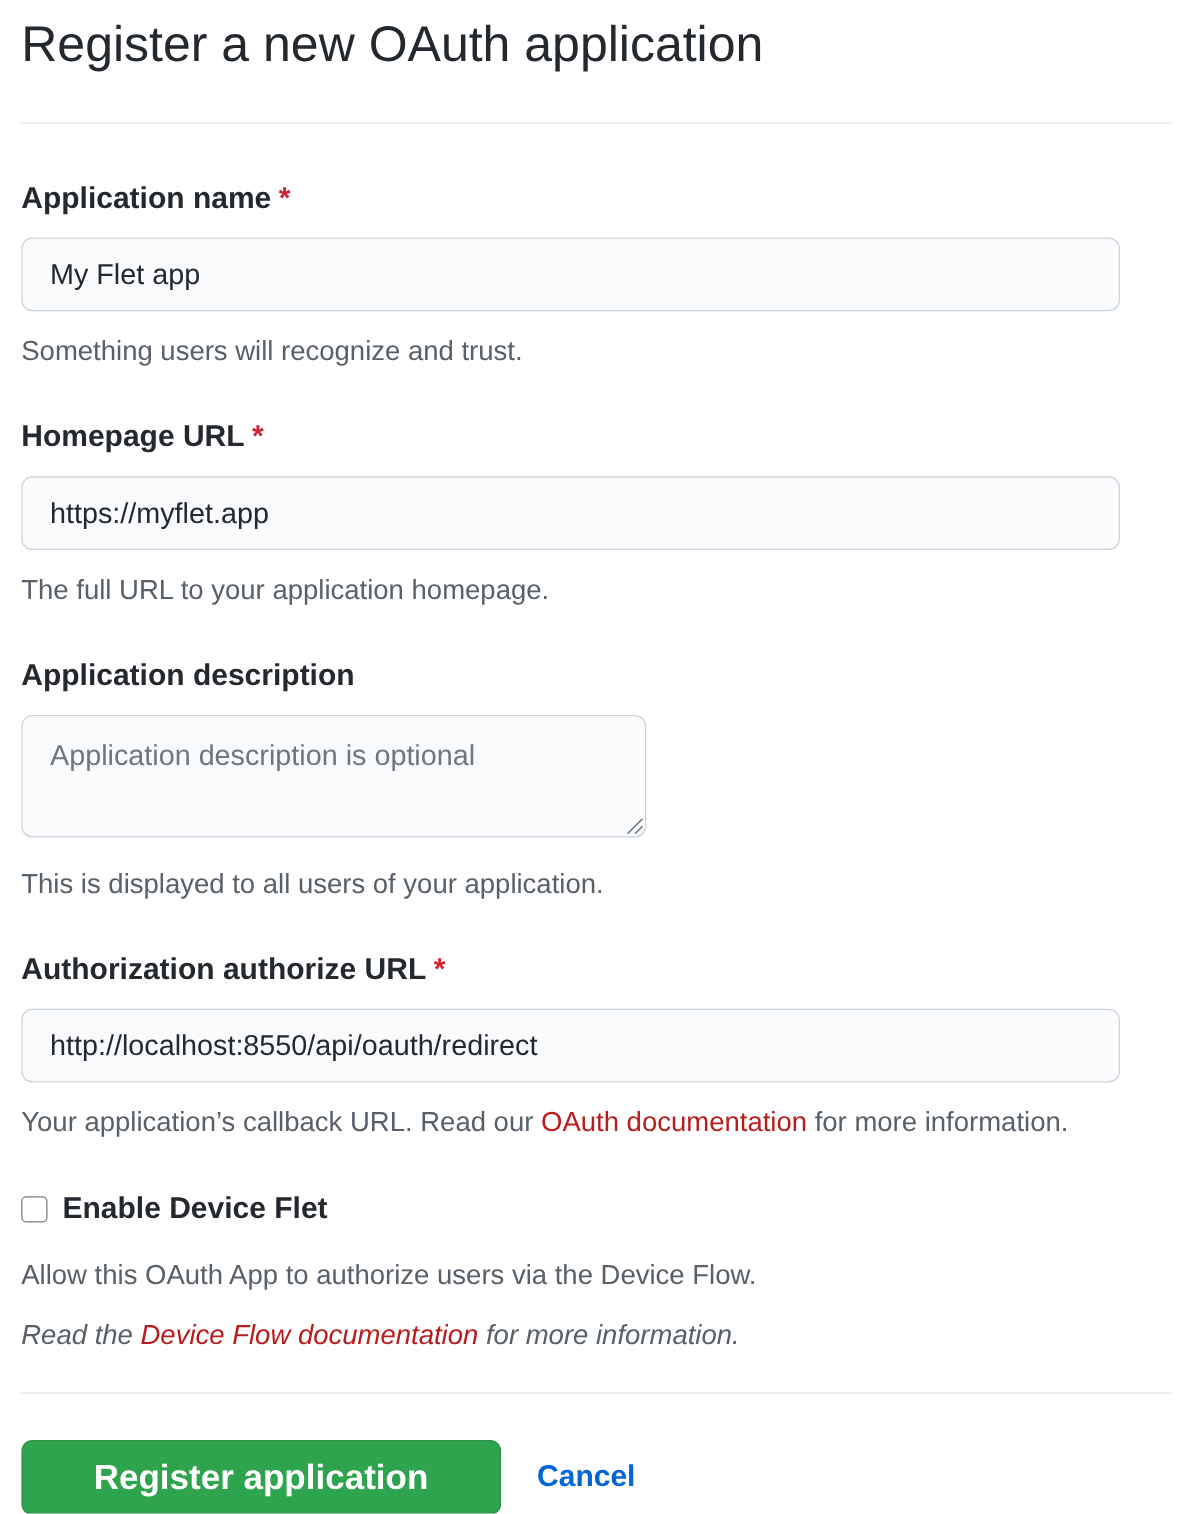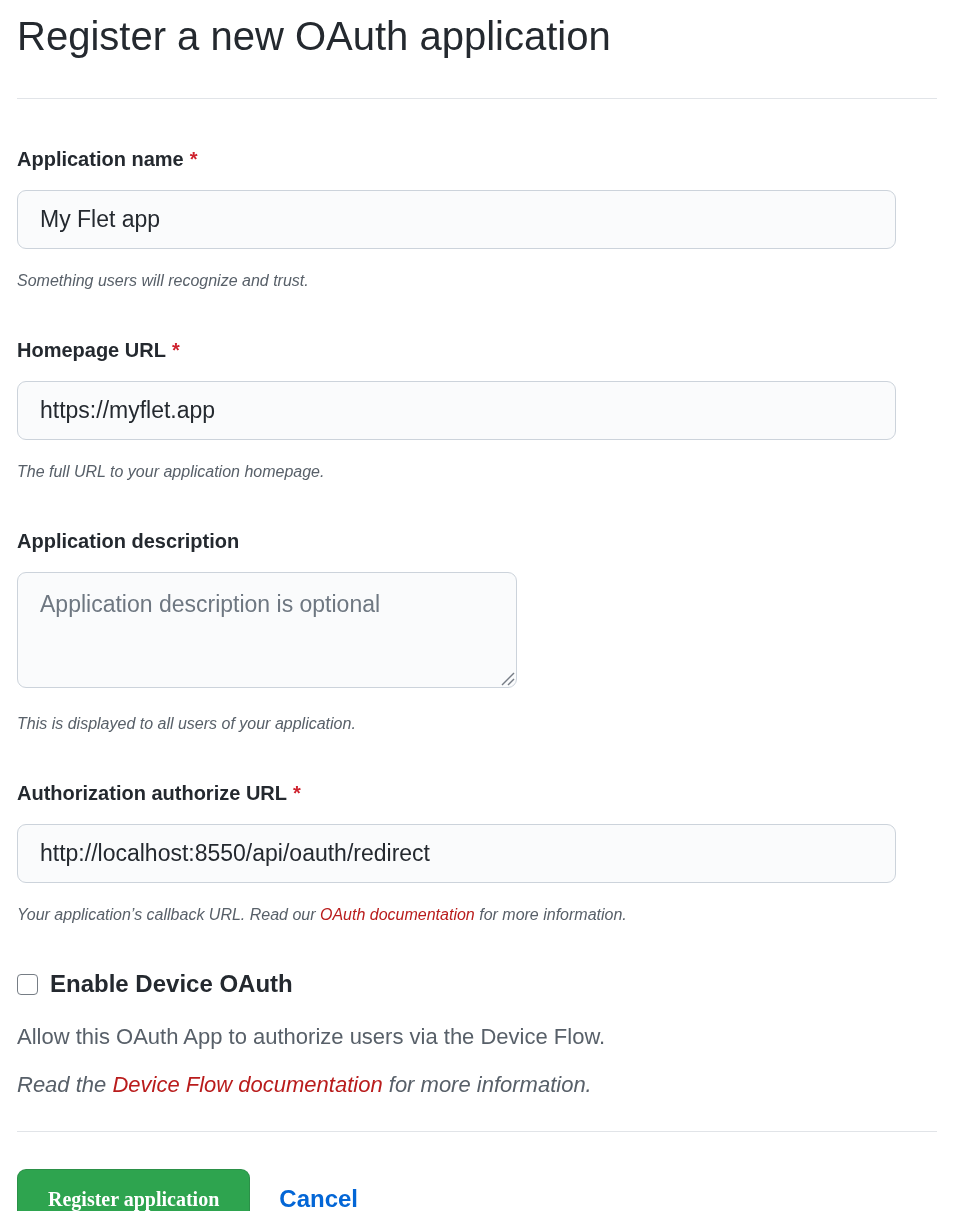--- a/index.html
+++ b/index.html
@@ -23,21 +23,21 @@
     margin-top: 10px;
     padding-bottom: 36px;
     border-bottom: 1px solid #e1e4e8;
     letter-spacing: 0;
   }
   form { display: block; }
   .form-group { margin-top: 45px; margin-bottom: 0; }
   .form-group + .form-group { margin-top: 40px; }
   .field-label {
     display: block;
-    font-size: 20px;
+    font-size: 24px;
     font-weight: 600;
     line-height: 30px;
     margin-bottom: 16px;
     color: #24292f;
   }
   .required-asterisk {
     color: #cf222e;
     font-weight: 600;
     margin-left: 6px;
   }
@@ -51,21 +51,21 @@
     color: #24292f;
     background: #fafbfc;
     border: 1px solid #ccd3db;
     border-radius: 9px;
     outline: none;
   }
   .textarea-wrap { position: relative; display: inline-block; }
   .description-textarea {
     display: block;
     width: 500px;
-    height: 116px;
+    height: 98px;
     padding: 16px 22px;
     font-family: "Liberation Sans", "DejaVu Sans", sans-serif;
     font-size: 23px;
     color: #24292f;
     background: #fafbfc;
     border: 1px solid #ccd3db;
     border-radius: 9px;
     resize: none;
     outline: none;
     line-height: 30px;
@@ -74,24 +74,23 @@
   .resize-grip {
     position: absolute;
     right: 2px;
     bottom: 2px;
     width: 14px;
     height: 14px;
     pointer-events: none;
   }
   .help-text {
     margin-top: 18px;
-    font-size: 16px;
+    font-size: 22px;
     line-height: 28px;
     color: #586069;
-    font-style: italic;
   }
   .inline-link {
     color: #b91c1c;
     text-decoration: none;
     cursor: pointer;
   }
   .checkbox-group { margin-top: 40px; }
   .checkbox-row { display: flex; align-items: center; }
   .device-flow-checkbox {
     appearance: none;
@@ -118,28 +117,28 @@
     border: none;
     border-top: 1px solid #e1e4e8;
     height: 0;
   }
   .actions-row {
     margin-top: 37px;
     display: flex;
     align-items: center;
   }
   .register-button {
-    font-family: Liberation Serif, serif;
-    font-size: 20px;
+    font-family: Liberation Sans, sans-serif;
+    font-size: 28px;
     font-weight: 600;
     color: #ffffff;
     background: #2ea44f;
     border: 1px solid rgba(27, 31, 35, 0.15);
     border-radius: 9px;
-    padding: 14px 30px;
+    padding: 14px 57px;
     line-height: 30px;
     cursor: pointer;
   }
   .cancel-link {
     margin-left: 29px;
     font-size: 24px;
     font-weight: 600;
     color: #0366d6;
     text-decoration: none;
     cursor: pointer;
@@ -180,21 +179,21 @@
 
     <div class="form-group">
       <label class="field-label"><span>Authorization authorize URL</span><span class="required-asterisk">*</span></label>
       <input type="text" class="text-input" value="http://localhost:8550/api/oauth/redirect" style="">
       <div class="help-text"><span>Your application’s callback URL. Read our </span><a class="inline-link" href="#">OAuth documentation</a><span> for more information.</span></div>
     </div>
 
     <div class="form-group checkbox-group">
       <div class="checkbox-row">
         <input type="checkbox" class="device-flow-checkbox" style="">
-        <label class="checkbox-label">Enable Device OAuth</label>
+        <label class="checkbox-label">Enable Device Flet</label>
       </div>
       <div class="device-flow-note">Allow this OAuth App to authorize users via the Device Flow.</div>
       <div class="device-flow-note"><span>Read the </span><a class="inline-link" href="#">Device Flow documentation</a><span> for more information.</span></div>
     </div>
 
     <hr class="actions-divider">
 
     <div class="actions-row">
       <button type="submit" class="register-button">Register application</button>
       <a href="#" class="cancel-link">Cancel</a>

